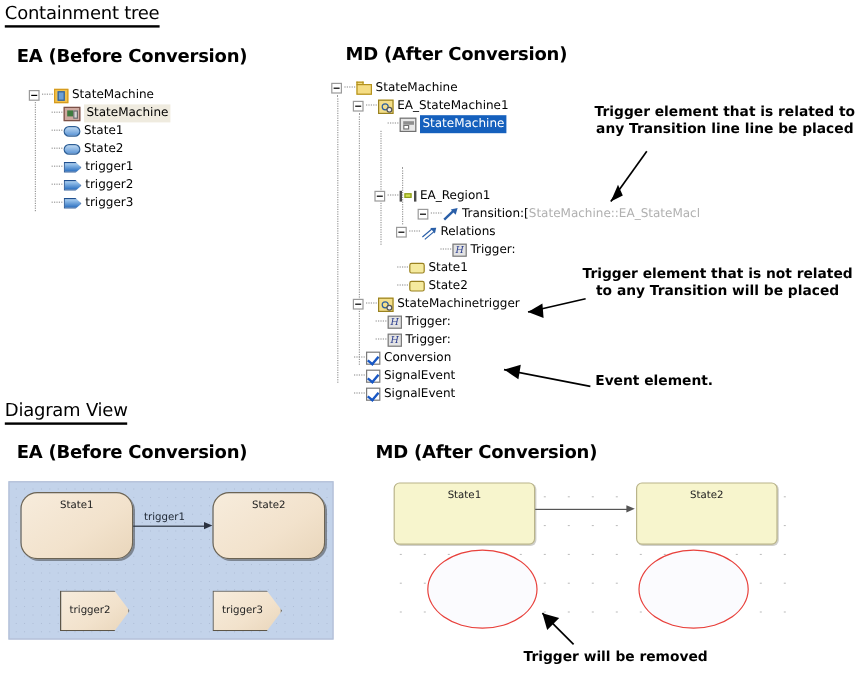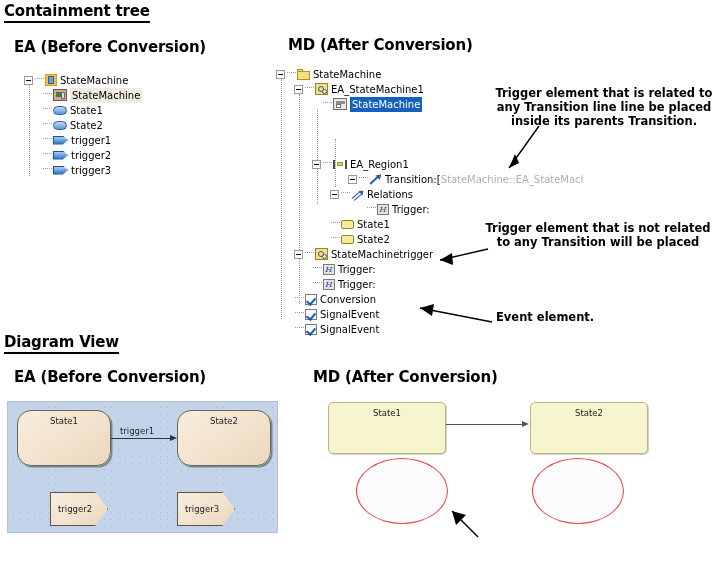--- a/index.html
+++ b/index.html
@@ -6,21 +6,21 @@
   body{
     width:723px;height:574px;background:#ffffff;position:relative;
     font-family:"Liberation Sans","DejaVu Sans",sans-serif;
     overflow:hidden;
   }
   .abs{position:absolute;}
 
   
   .sec-title{
     font-family:"DejaVu Sans",sans-serif;
-    font-size:15px;font-weight:bold;color:#000;
+    font-size:15px;font-weight:normal;color:#000;
     border-bottom:2px solid #000;display:inline-block;
     padding-bottom:1px;letter-spacing:-0.2px;
   }
   .sub-title{
     font-family:"DejaVu Sans",sans-serif;
     font-size:15px;font-weight:bold;color:#000;letter-spacing:-0.2px;
   }
 
   
   .tree{font-family:"DejaVu Sans",sans-serif;font-size:10px;color:#000;}
@@ -261,21 +261,20 @@
   </div>
 
   <div class="trow" style="padding-left:18px;">
     <span class="dots"></span><span class="ico ico-event"></span><span class="tlabel">SignalEvent</span>
   </div>
 </div>
 
 <div class="abs anno" style="left:488px;top:86px;width:232px;">
   <div>Trigger element that is related to</div>
   <div>any Transition line line be placed</div>
-  <div>inside its parents Transition.</div>
 </div>
 <div class="abs ptr" style="left:495px;top:124px;">
   <svg width="50" height="54" viewBox="0 0 50 54">
     <line x1="44" y1="2" x2="14" y2="44" stroke="#000" stroke-width="1.4"></line>
     <polygon points="14,44 24,39 20,30" fill="#000"></polygon>
   </svg>
 </div>
 
 <div class="abs anno" style="left:474px;top:221px;width:248px;">
   <div>Trigger element that is not related</div>
@@ -337,19 +336,20 @@
   </div>
 
   <div class="md-line" style="left:126px;top:26px;width:80px;"></div>
   <div class="md-arrow" style="left:202px;top:23px;"></div>
 
   <div class="md-ellipse" style="left:36px;top:60px;width:90px;height:64px;"></div>
   <div class="md-ellipse" style="left:212px;top:60px;width:90px;height:64px;"></div>
 </div>
 
 <div class="abs anno" style="left:400px;top:540px;width:226px;">
+  <div>Trigger will be removed</div>
 </div>
 <div class="abs ptr" style="left:440px;top:505px;">
   <svg width="56" height="36" viewBox="0 0 56 36">
     <line x1="38" y1="32" x2="12" y2="6" stroke="#000" stroke-width="1.4"></line>
     <polygon points="12,6 26,10 16,20" fill="#000"></polygon>
   </svg>
 </div>
 
 </body></html>

